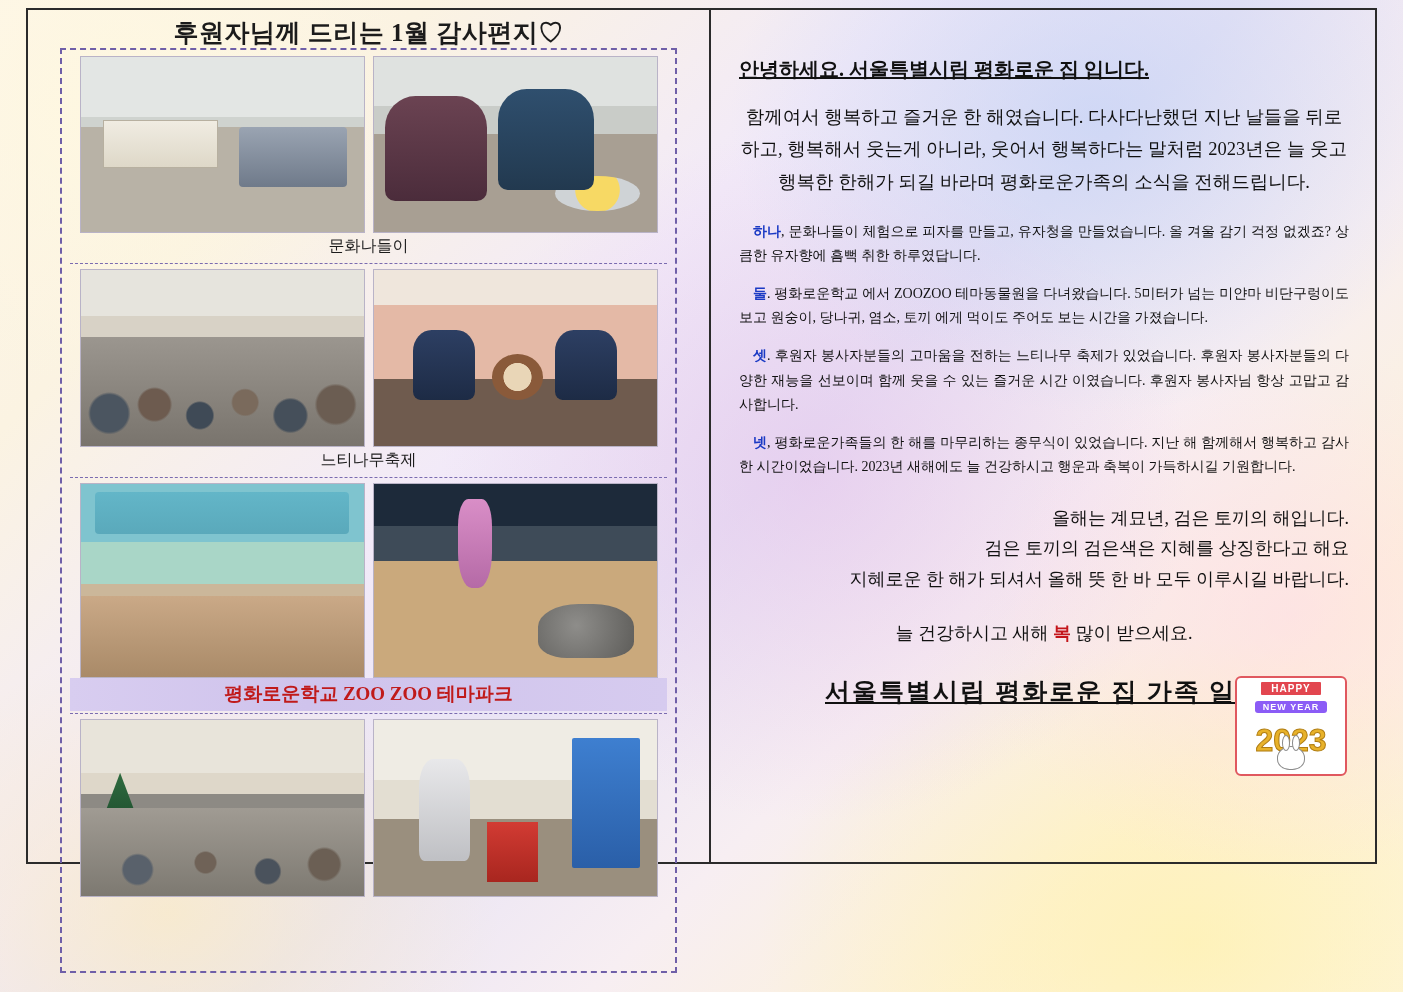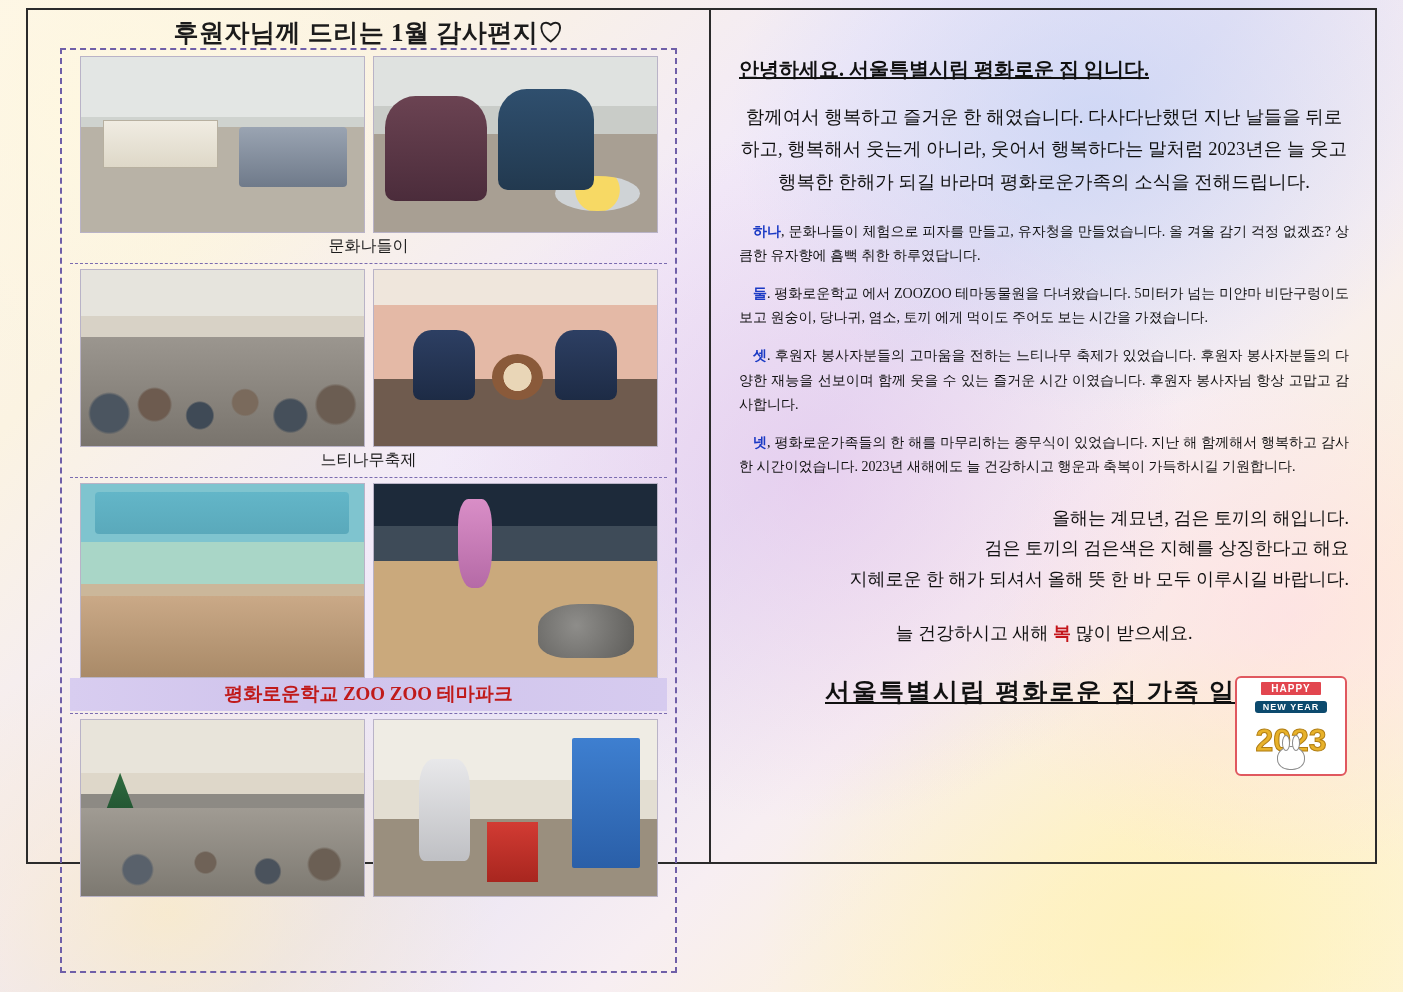--- a/index.html
+++ b/index.html
@@ -258,21 +258,21 @@
     background: #e2464f;
     display: inline-block;
     padding: 1px 10px;
     border-radius: 1px;
     letter-spacing: 1px;
   }
   .ny-new {
     font-size: 9px;
     font-weight: bold;
     color: #fff;
-    background: #0c4a6e;
+    background: #8b5cf6;
     display: inline-block;
     padding: 1px 8px;
     border-radius: 3px;
     letter-spacing: 1px;
     margin-top: 2px;
   }
   .ny-year {
     font-size: 32px;
     font-weight: bold;
     color: #e8b22a;

